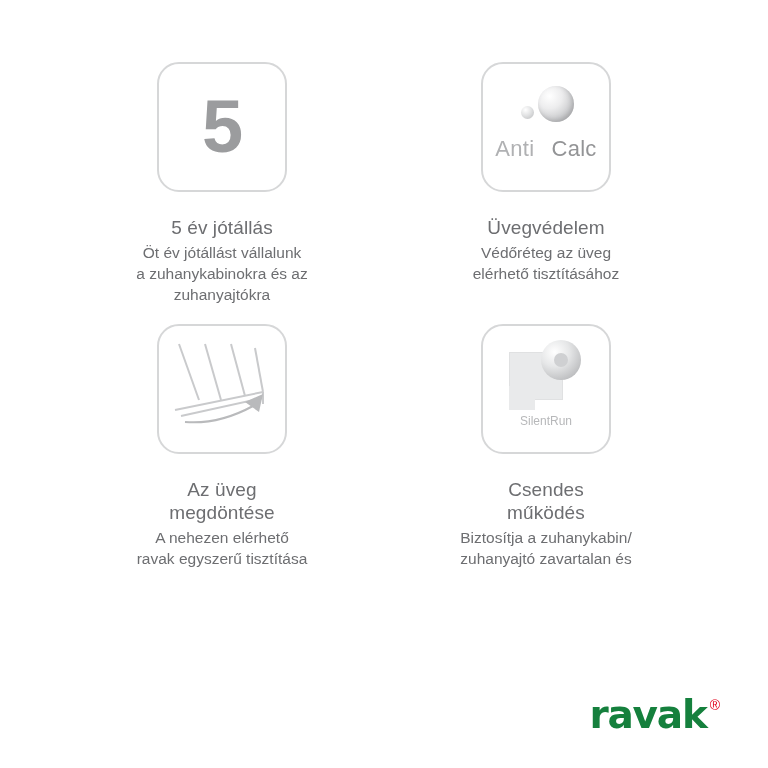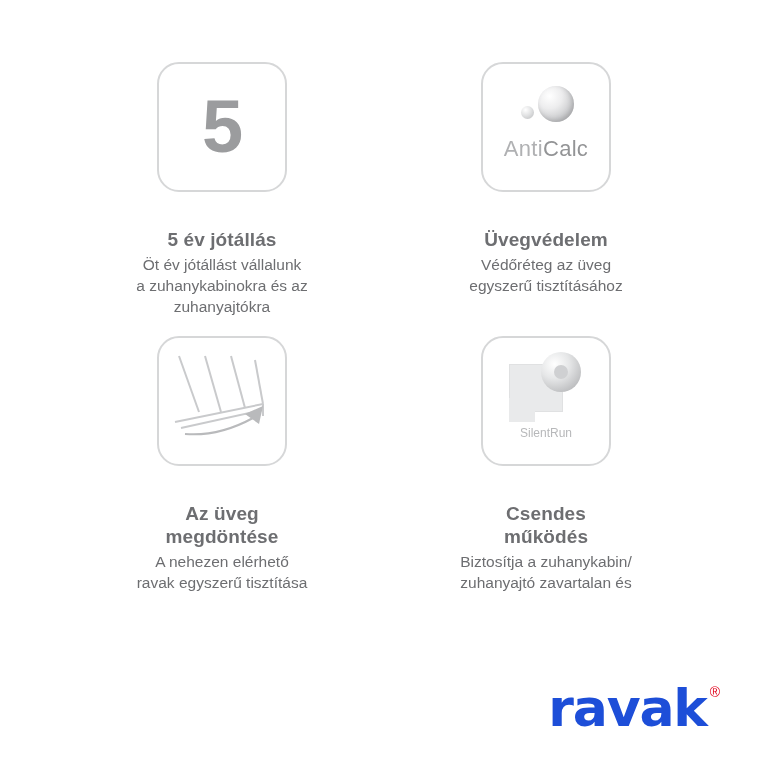--- a/index.html
+++ b/index.html
@@ -46,23 +46,23 @@
     border-radius: 22px;
     box-sizing: border-box;
     position: relative;
     background: #fff;
     display: flex;
     align-items: center;
     justify-content: center;
     overflow: hidden;
   }
   .feature-title {
-    margin-top: 36px;
+    margin-top: 24px;
     font-size: 19px;
-    font-weight: bold;
+    font-weight: normal;
     color: #6d6e71;
     text-align: center;
     line-height: 1.25;
     letter-spacing: 0.1px;
   }
   .feature-desc {
     margin-top: 3px;
     font-size: 15.5px;
     color: #6d6e71;
     text-align: center;
@@ -112,20 +112,21 @@
     left: 0;
     right: 0;
     bottom: 28px;
     text-align: center;
     font-size: 22px;
     color: #b0b1b3;
     letter-spacing: 0.3px;
   }
   .word-label .dark {
     color: #939496;
+    padding-left: 17px;
   }
 
   
   .tilt-svg { display:block; }
 
   
   .silent-wrap {
     width: 100%;
     height: 100%;
     position: relative;
@@ -180,23 +181,23 @@
   .logo {
     position: absolute;
     right: 48px;
     bottom: 34px;
     display: flex;
     align-items: flex-start;
   }
   .logo-text {
     font-family: "DejaVu Sans", sans-serif;
     font-weight: bold;
-    font-size: 52px;
+    font-size: 39px;
     line-height: 1;
-    color: #1d4ed8;
+    color: #15803d;
     letter-spacing: -1.2px;
   }
   .logo-reg {
     font-family: "Liberation Sans", sans-serif;
     font-size: 14px;
     color: #e2001a;
     margin-left: 3px;
     margin-top: 2px;
   }
   .row2 .feature-desc { max-width: 240px; }
@@ -224,21 +225,21 @@
       <div class="icon-box">
         <div class="anticalc-wrap">
           <div class="drop-small"></div>
           <div class="drop-big"></div>
           <div class="word-label"><span>Anti</span><span class="dark">Calc</span></div>
         </div>
       </div>
       <div class="feature-title">Üvegvédelem</div>
       <div class="feature-desc">
         <span>Védőréteg az üveg</span>
-        <span>egyszerű tisztításához</span>
+        <span>elérhető tisztításához</span>
       </div>
     </div>
 
     <div class="feature row2">
       <div class="icon-box">
         <svg class="tilt-svg" width="126" height="126" viewBox="0 0 126 126">
           <g stroke="#c9cacc" stroke-width="2" fill="none">
             <line x1="20" y1="18" x2="40" y2="74"></line>
             <line x1="46" y1="18" x2="62" y2="74"></line>
             <line x1="72" y1="18" x2="86" y2="70"></line>

